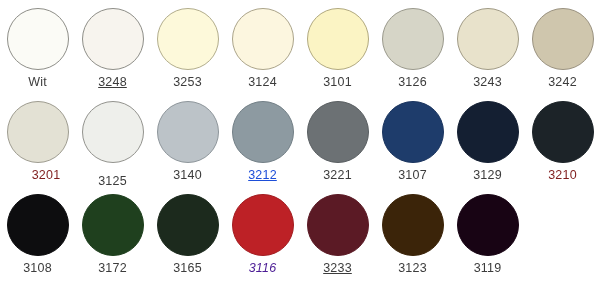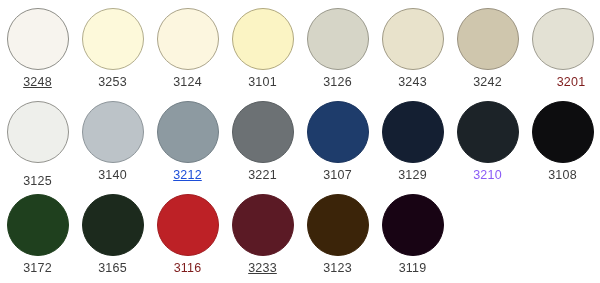--- a/index.html
+++ b/index.html
@@ -46,20 +46,24 @@
     letter-spacing: 0.2px;
     text-align: center;
     white-space: nowrap;
   }
 </style>
 </head>
 <body style="background: rgb(255, 255, 255);">
 
 <div id="swatch-grid">
 
+  <div class="swatch-cell">
+    <div class="swatch-disc" style="background: rgb(251, 251, 246); border: 1px solid rgb(142, 142, 136);"></div>
+    <div class="swatch-label" style="color: rgb(60, 60, 60);">Wit</div>
+  </div>
   <div class="swatch-cell">
     <div class="swatch-disc" style="background: rgb(247, 244, 238); border: 1px solid rgb(142, 142, 136);"></div>
     <div class="swatch-label" style="color: rgb(60, 60, 60); text-decoration: underline;">3248</div>
   </div>
   <div class="swatch-cell">
     <div class="swatch-disc" style="background: rgb(253, 249, 218); border: 1px solid rgb(178, 173, 140);"></div>
     <div class="swatch-label" style="color: rgb(60, 60, 60);">3253</div>
   </div>
   <div class="swatch-cell">
     <div class="swatch-disc" style="background: rgb(252, 246, 223); border: 1px solid rgb(171, 164, 138);"></div>
@@ -105,38 +109,38 @@
   <div class="swatch-cell">
     <div class="swatch-disc" style="background: rgb(30, 60, 107); border: 1px solid rgb(27, 53, 95);"></div>
     <div class="swatch-label" style="color: rgb(60, 60, 60);">3107</div>
   </div>
   <div class="swatch-cell">
     <div class="swatch-disc" style="background: rgb(20, 31, 50); border: 1px solid rgb(20, 31, 50);"></div>
     <div class="swatch-label" style="color: rgb(60, 60, 60);">3129</div>
   </div>
   <div class="swatch-cell">
     <div class="swatch-disc" style="background: rgb(28, 35, 40); border: 1px solid rgb(28, 35, 40);"></div>
-    <div class="swatch-label" style="color: #8b5cf6;">3210</div>
+    <div class="swatch-label" style="color: #7f1d1d;">3210</div>
   </div>
 
   <div class="swatch-cell">
     <div class="swatch-disc" style="background: rgb(13, 13, 15); border: 1px solid rgb(13, 13, 15);"></div>
     <div class="swatch-label" style="color: rgb(60, 60, 60);">3108</div>
   </div>
   <div class="swatch-cell">
     <div class="swatch-disc" style="background: rgb(31, 64, 30); border: 1px solid rgb(31, 64, 30);"></div>
     <div class="swatch-label" style="color: rgb(60, 60, 60);">3172</div>
   </div>
   <div class="swatch-cell">
     <div class="swatch-disc" style="background: rgb(28, 42, 29); border: 1px solid rgb(28, 42, 29);"></div>
     <div class="swatch-label" style="color: rgb(60, 60, 60);">3165</div>
   </div>
   <div class="swatch-cell">
     <div class="swatch-disc" style="background: rgb(189, 33, 38); border: 1px solid rgb(163, 29, 33);"></div>
-    <div class="swatch-label" style="color: #7f1d1d;">3116</div>
+    <div class="swatch-label" style="color: #4c1d95; font-style: italic;">3116</div>
   </div>
   <div class="swatch-cell">
     <div class="swatch-disc" style="background: rgb(91, 26, 37); border: 1px solid rgb(91, 26, 37);"></div>
     <div class="swatch-label" style="color: rgb(60, 60, 60); text-decoration: underline;">3233</div>
   </div>
   <div class="swatch-cell">
     <div class="swatch-disc" style="background: rgb(59, 36, 9); border: 1px solid rgb(59, 36, 9);"></div>
     <div class="swatch-label" style="color: rgb(60, 60, 60);">3123</div>
   </div>
   <div class="swatch-cell">

